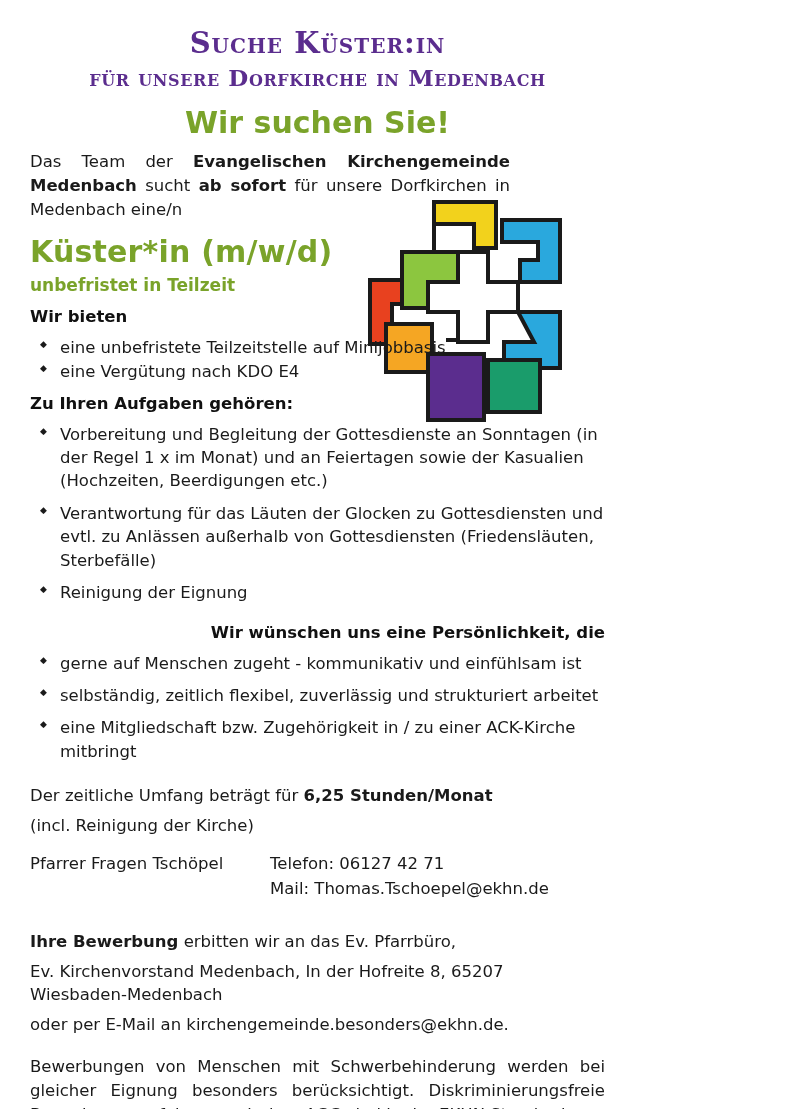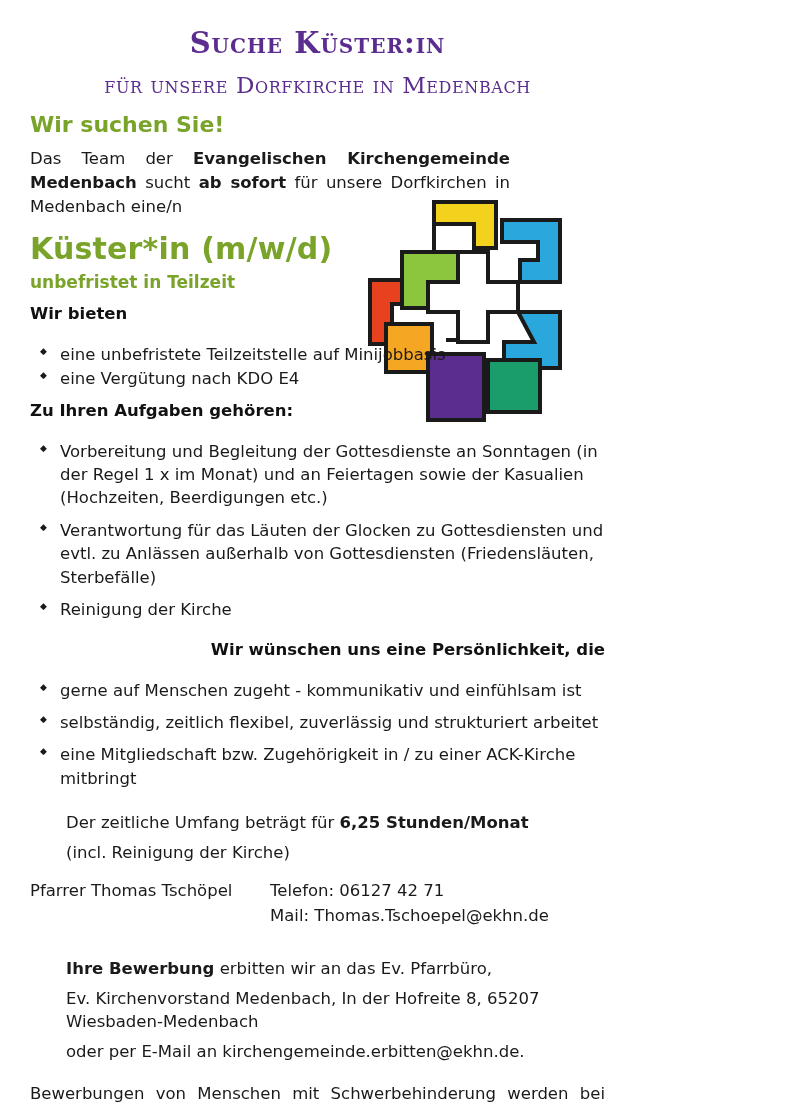--- a/index.html
+++ b/index.html
@@ -30,33 +30,34 @@
     font-size: 29px;
     letter-spacing: 1px;
     font-variant: small-caps;
     text-transform: none;
     margin: 8px 0 4px 0;
     font-family: "DejaVu Serif", serif;
   }
   .title-sub {
     text-align: center;
     color: #5b2d8e;
-    font-weight: normal;
+    font-weight: bold;
     font-size: 23px;
     letter-spacing: 0.6px;
     font-variant: small-caps;
-    margin: 12px 0 14px 0;
+    margin: 4px 0 14px 0;
     font-family: "DejaVu Serif", serif;
   }
 
   .h-green-big {
     color: #7aa32a;
     font-weight: bold;
-    font-size: 22px;
+    font-size: 30px;
     margin: 6px 0 10px 0;
+    text-align: center;
   }
   .h-green-job {
     color: #7aa32a;
     font-weight: bold;
     font-size: 30px;
     margin: 12px 0 6px 0;
     letter-spacing: 0.2px;
   }
   .h-green-sub {
     color: #7aa32a;
@@ -77,33 +78,33 @@
   }
 
   
   p.body {
     font-size: 16.5px;
     line-height: 1.45;
     margin: 4px 0 6px 0;
     text-align: justify;
     color: #1a1a1a;
   }
-  p.body.nojust { text-align: left; margin-left: 36px; }
+  p.body.nojust { text-align: left; }
 
   .intro {
     width: 480px;
     text-align: justify;
   }
 
   b, strong { font-weight: bold; }
 
   
   ul.bullets {
     list-style: none;
-    margin: 20px 0 4px 0;
+    margin: 10px 0 4px 0;
     padding: 0 0 0 4px;
   }
   ul.bullets > li {
     position: relative;
     padding-left: 26px;
     font-size: 16.5px;
     line-height: 1.42;
     margin-bottom: 3px;
     color: #1a1a1a;
   }
@@ -201,49 +202,49 @@
   <div class="h-bold">Wir bieten</div>
   <ul class="bullets tight indent-narrow">
     <li>eine unbefristete Teilzeitstelle auf Minijobbasis</li>
     <li>eine Vergütung nach KDO E4</li>
   </ul>
 
   <div class="h-bold">Zu Ihren Aufgaben gehören:</div>
   <ul class="bullets loose">
     <li>Vorbereitung und Begleitung der Gottesdienste an Sonntagen (in der Regel 1 x im Monat) und an Feiertagen sowie der Kasualien (Hochzeiten, Beerdigungen etc.)</li>
     <li>Verantwortung für das Läuten der Glocken zu Gottesdiensten und evtl. zu Anlässen außerhalb von Gottesdiensten (Friedensläuten, Sterbefälle)</li>
-    <li>Reinigung der Kirche</li>
+    <li>Reinigung der Eignung</li>
   </ul>
 
   <div class="h-bold spaced">Wir wünschen uns eine Persönlichkeit, die</div>
   <ul class="bullets loose">
     <li>gerne auf Menschen zugeht - kommunikativ und einfühlsam ist</li>
     <li>selbständig, zeitlich flexibel, zuverlässig und strukturiert arbeitet</li>
     <li>eine Mitgliedschaft bzw. Zugehörigkeit in / zu einer ACK-Kirche mitbringt</li>
   </ul>
 
   <div class="spacer-sm"></div>
 
   <p class="body nojust"><span>Der zeitliche Umfang beträgt für </span><b>6,25 Stunden/Monat</b></p>
   <p class="body nojust">(incl. Reinigung der Kirche)</p>
 
   <div class="spacer-sm"></div>
 
   <div class="contact-row">
-    <div class="lbl">Pfarrer Thomas Tschöpel</div>
+    <div class="lbl">Pfarrer Fragen Tschöpel</div>
     <div class="val">Telefon: 06127 42 71</div>
   </div>
   <div class="contact-row">
     <div class="lbl"></div>
     <div class="val">Mail: Thomas.Tschoepel@ekhn.de</div>
   </div>
 
   <div class="spacer-md"></div>
 
   <div class="footer-block">
     <p class="body nojust"><b>Ihre Bewerbung</b><span> erbitten wir an das Ev. Pfarrbüro,</span></p>
     <p class="body nojust">Ev. Kirchenvorstand Medenbach, In der Hofreite 8, 65207 Wiesbaden-Medenbach</p>
-    <p class="body nojust">oder per E-Mail an kirchengemeinde.erbitten@ekhn.de.</p>
+    <p class="body nojust">oder per E-Mail an kirchengemeinde.besonders@ekhn.de.</p>
     <div class="spacer-sm"></div>
     <p class="body">Bewerbungen von Menschen mit Schwerbehinderung werden bei gleicher Eignung besonders berücksichtigt. Diskriminierungsfreie Bewerbungsverfahren nach dem AGG sind in der EKHN Standard.</p>
   </div>
 
 </div>
 
 </body></html>

